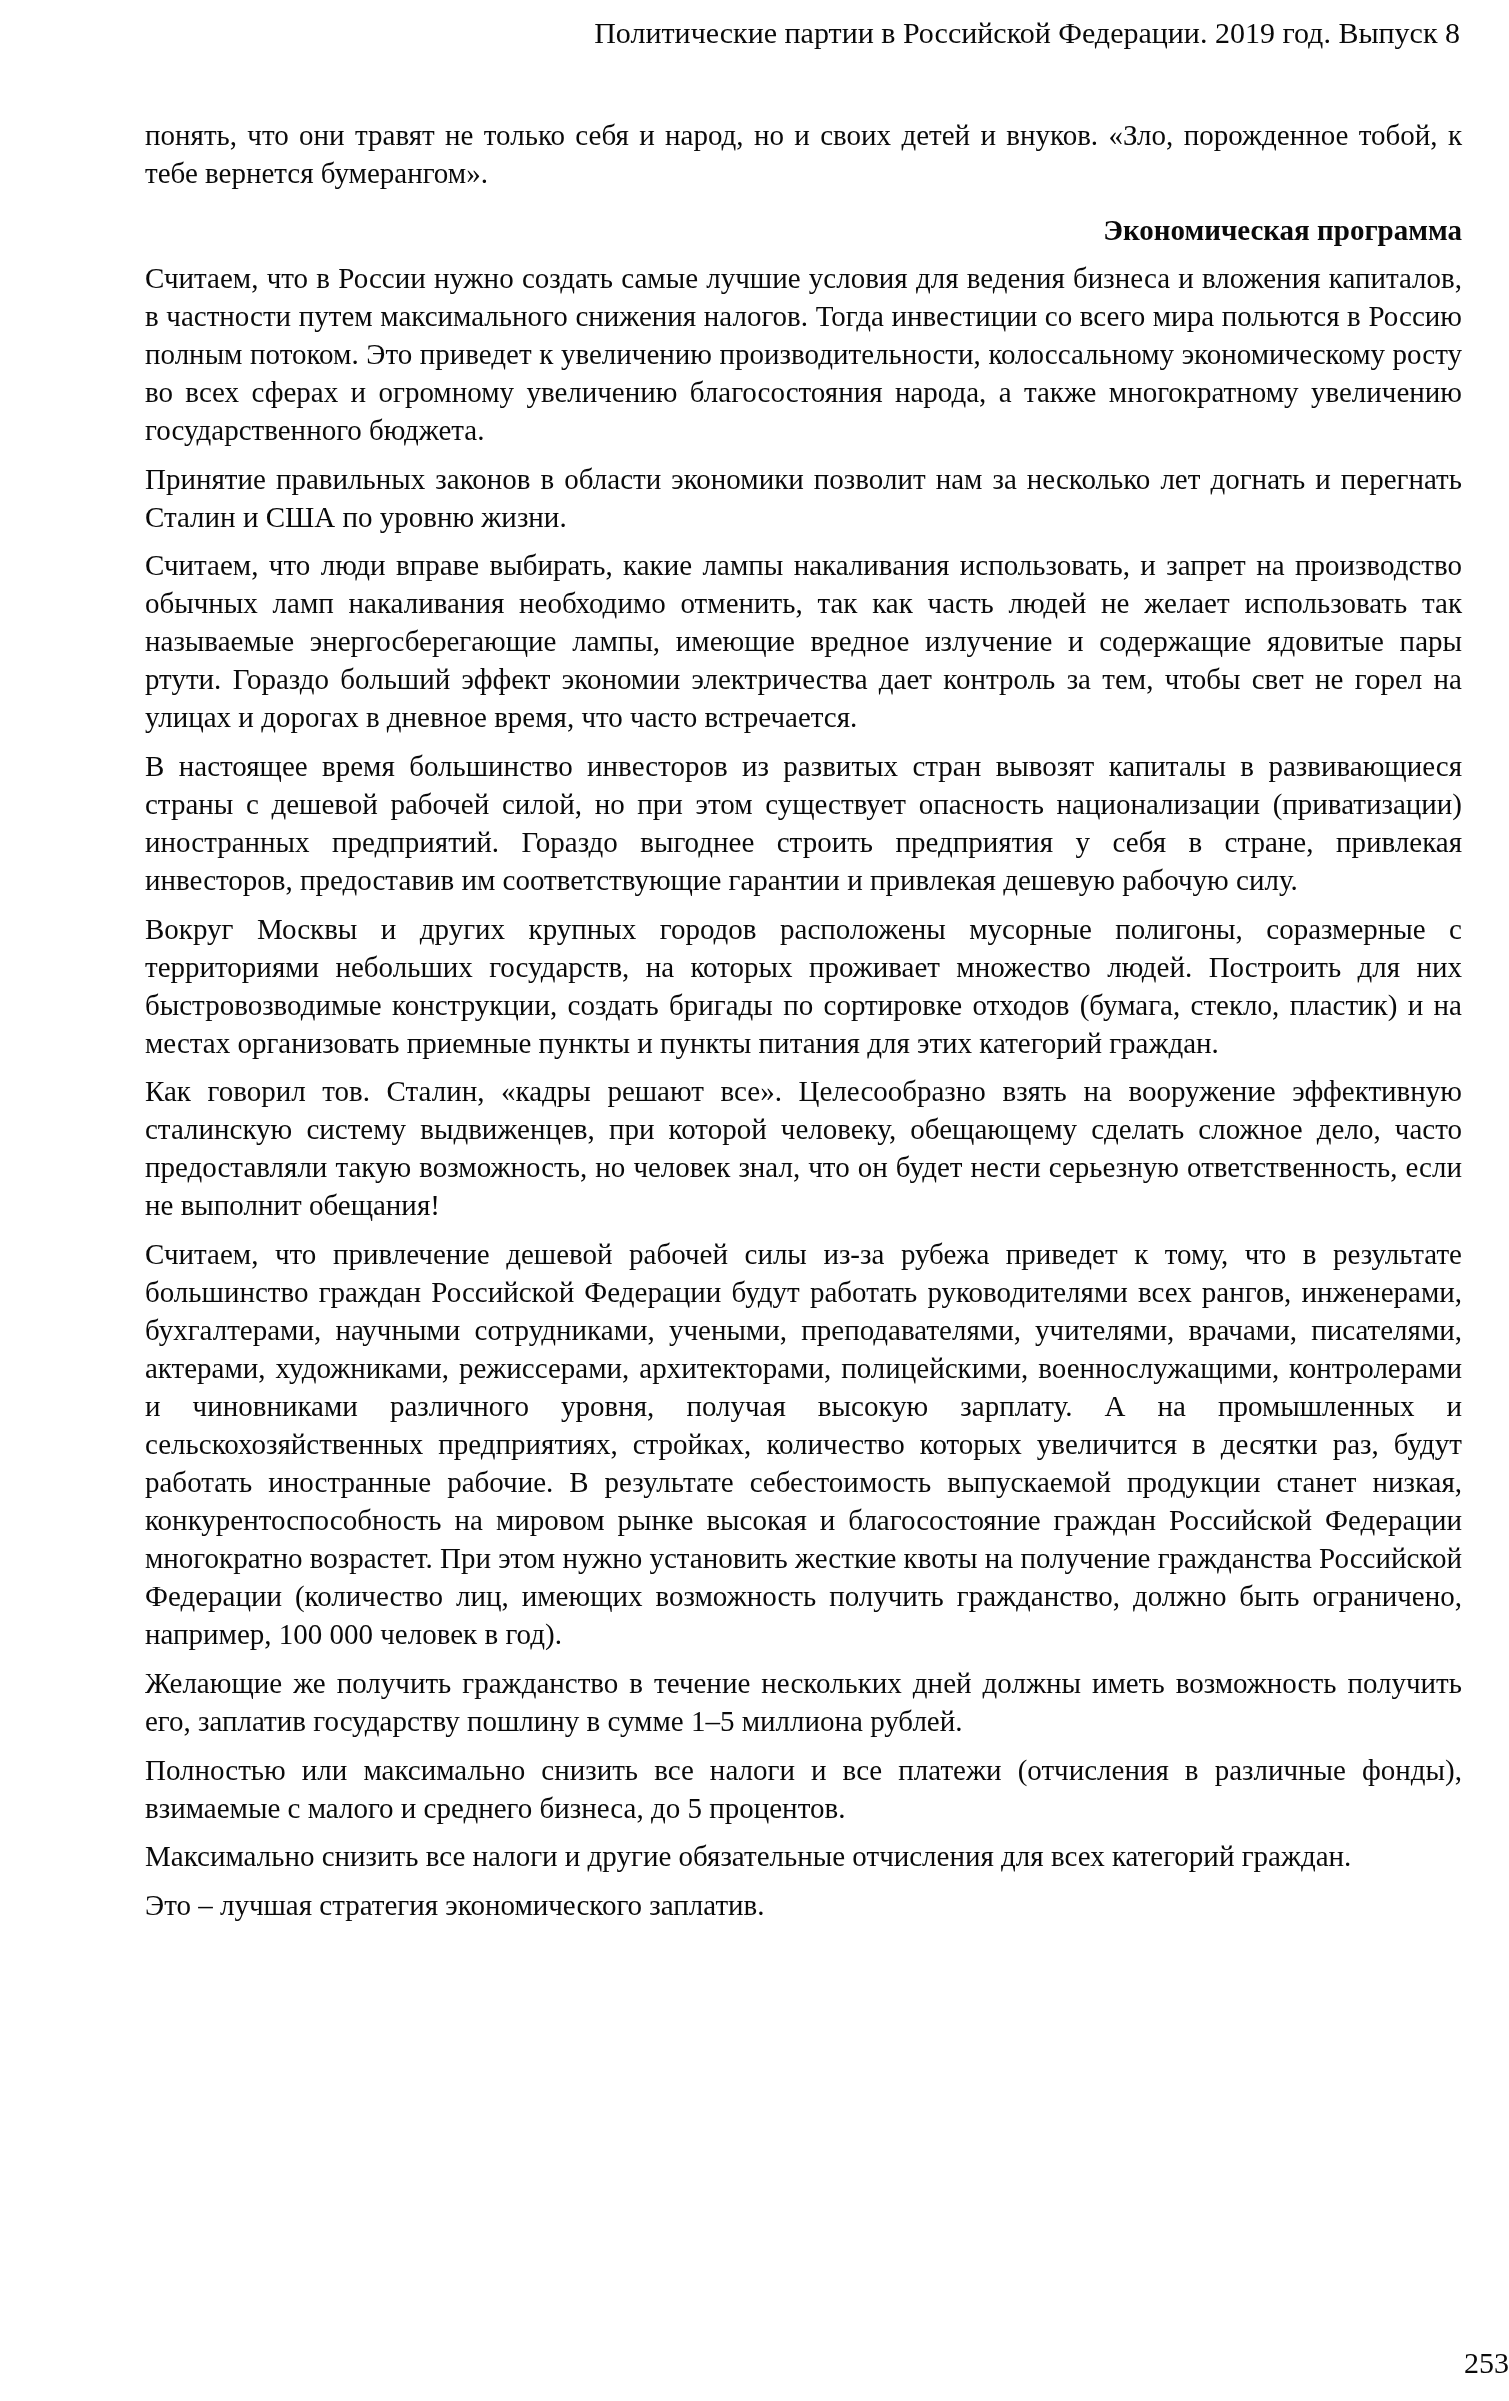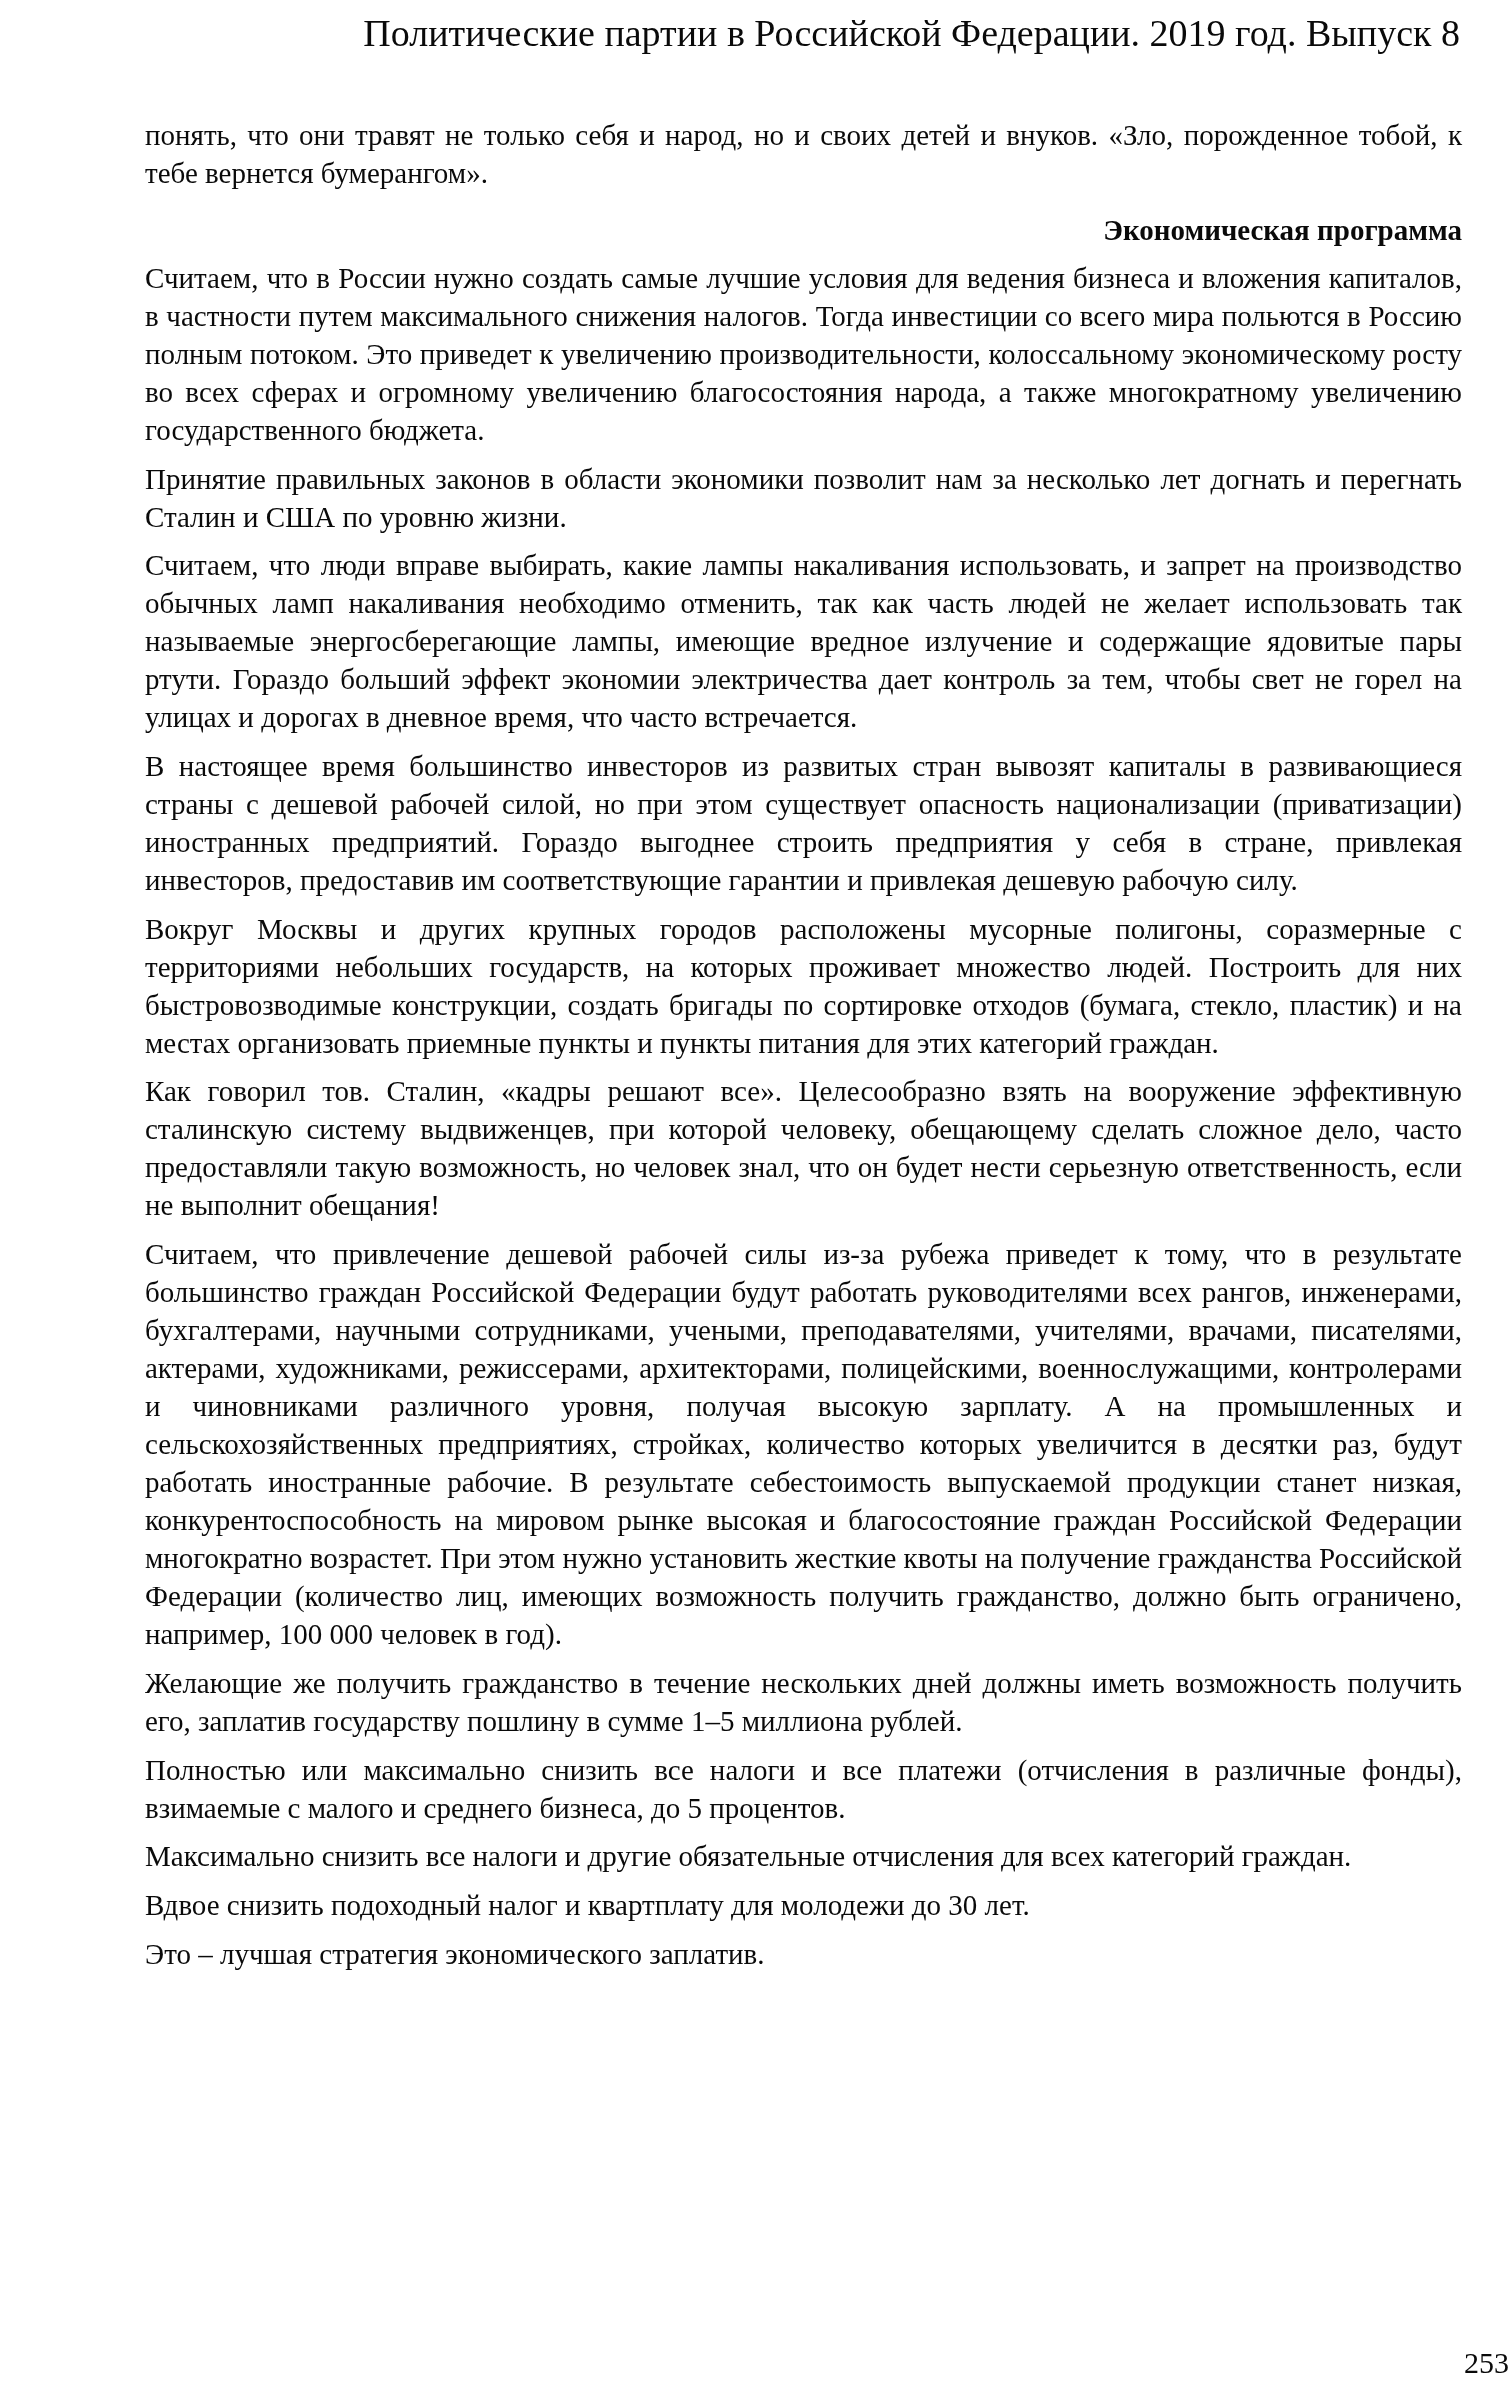--- a/index.html
+++ b/index.html
@@ -12,21 +12,21 @@
       height: 2401px;
       position: relative;
       overflow: hidden;
       font-family: "Liberation Serif", "DejaVu Serif", serif;
       color: #0a0a0a;
     }
     .running-header {
       position: absolute;
       top: 14px;
       right: 49px;
-      font-size: 38px;
+      font-size: 30px;
       line-height: 38px;
       text-align: right;
       white-space: nowrap;
     }
     .content {
       position: absolute;
       left: 145px;
       top: 116px;
       width: 1317px;
       font-size: 29px;
@@ -65,18 +65,17 @@
   <p>Считаем, что в России нужно создать самые лучшие условия для ведения бизнеса и вложения капиталов, в частности путем максимального снижения налогов. Тогда инвестиции со всего мира польются в Россию полным потоком. Это приведет к увеличению производительности, колоссальному экономическому росту во всех сферах и огромному увеличению благосостояния народа, а также многократному увеличению государственного бюджета.</p>
   <p>Принятие правильных законов в области экономики позволит нам за несколько лет догнать и перегнать Сталин и США по уровню жизни.</p>
   <p>Считаем, что люди вправе выбирать, какие лампы накаливания использовать, и запрет на производство обычных ламп накаливания необходимо отменить, так как часть людей не желает использовать так называемые энергосберегающие лампы, имеющие вредное излучение и содержащие ядовитые пары ртути. Гораздо больший эффект экономии электричества дает контроль за тем, чтобы свет не горел на улицах и дорогах в дневное время, что часто встречается.</p>
   <p>В настоящее время большинство инвесторов из развитых стран вывозят капиталы в развивающиеся страны с дешевой рабочей силой, но при этом существует опасность национализации (приватизации) иностранных предприятий. Гораздо выгоднее строить предприятия у себя в стране, привлекая инвесторов, предоставив им соответствующие гарантии и привлекая дешевую рабочую силу.</p>
   <p>Вокруг Москвы и других крупных городов расположены мусорные полигоны, соразмерные с территориями небольших государств, на которых проживает множество людей. Построить для них быстровозводимые конструкции, создать бригады по сортировке отходов (бумага, стекло, пластик) и на местах организовать приемные пункты и пункты питания для этих категорий граждан.</p>
   <p>Как говорил тов. Сталин, «кадры решают все». Целесообразно взять на вооружение эффективную сталинскую систему выдвиженцев, при которой человеку, обещающему сделать сложное дело, часто предоставляли такую возможность, но человек знал, что он будет нести серьезную ответственность, если не выполнит обещания!</p>
   <p>Считаем, что привлечение дешевой рабочей силы из-за рубежа приведет к тому, что в результате большинство граждан Российской Федерации будут работать руководителями всех рангов, инженерами, бухгалтерами, научными сотрудниками, учеными, преподавателями, учителями, врачами, писателями, актерами, художниками, режиссерами, архитекторами, полицейскими, военнослужащими, контролерами и чиновниками различного уровня, получая высокую зарплату. А на промышленных и сельскохозяйственных предприятиях, стройках, количество которых увеличится в десятки раз, будут работать иностранные рабочие. В результате себестоимость выпускаемой продукции станет низкая, конкурентоспособность на мировом рынке высокая и благосостояние граждан Российской Федерации многократно возрастет. При этом нужно установить жесткие квоты на получение гражданства Российской Федерации (количество лиц, имеющих возможность получить гражданство, должно быть ограничено, например, 100 000 человек в год).</p>
   <p>Желающие же получить гражданство в течение нескольких дней должны иметь возможность получить его, заплатив государству пошлину в сумме 1–5 миллиона рублей.</p>
   <p>Полностью или максимально снизить все налоги и все платежи (отчисления в различные фонды), взимаемые с малого и среднего бизнеса, до 5 процентов.</p>
   <p>Максимально снизить все налоги и другие обязательные отчисления для всех категорий граждан.</p>
-  <p>Вдвое снизить подоходный налог и квартплату для молодежи до 30 лет.</p>
   <p>Это – лучшая стратегия экономического заплатив.</p>
 </div>
 
 <div class="page-number">253</div>
 
 
 </body></html>

